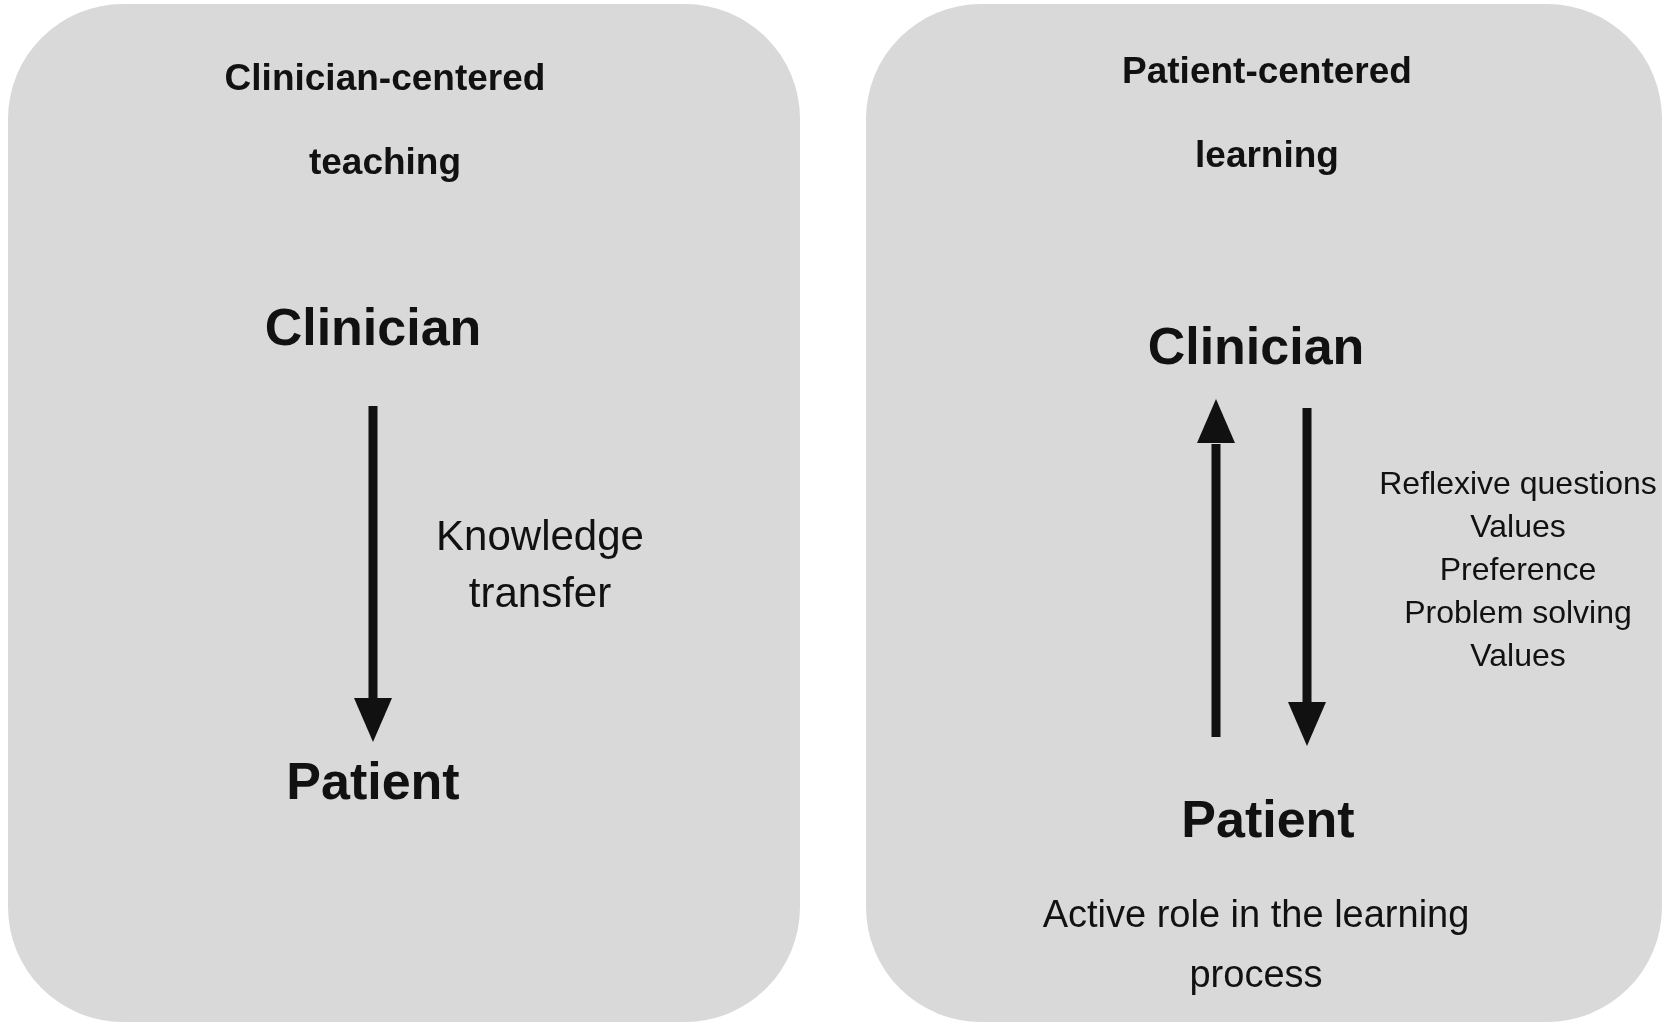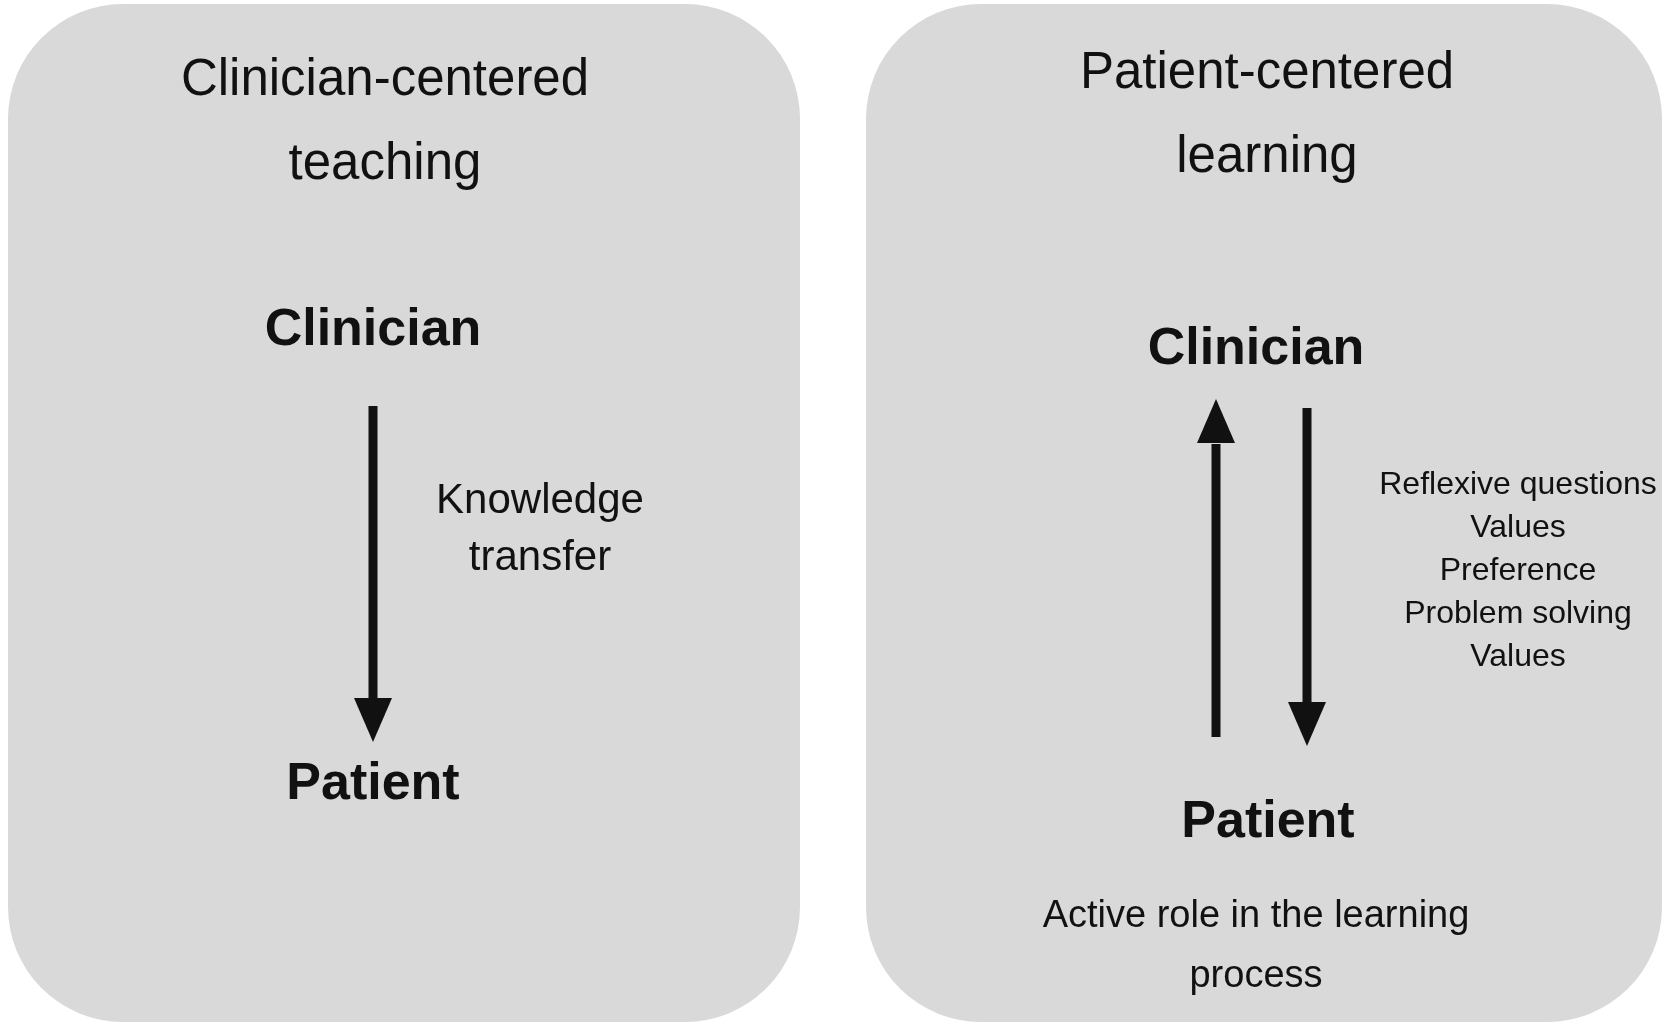--- a/index.html
+++ b/index.html
@@ -29,22 +29,22 @@
   .panel-right { left: 866px; width: 796px; }
 
   .txt {
     position: absolute;
     transform: translateX(-50%);
     text-align: center;
     white-space: nowrap;
     color: var(--text);
   }
   .title {
-    font-size: 51px;
-    font-weight: normal;
+    font-size: 37px;
+    font-weight: bold;
     line-height: 84px;
   }
   .actor {
     font-size: 52px;
     font-weight: bold;
     line-height: 60px;
   }
   .arrow-label {
     font-size: 42px;
     line-height: 57px;
@@ -93,21 +93,21 @@
     </g>
   </svg>
 
   <div class="txt title" style="left:385px; top:36px;">
     <div>Clinician-centered</div>
     <div>teaching</div>
   </div>
 
   <div class="txt actor" style="left:373px; top:297px;">Clinician</div>
 
-  <div class="txt arrow-label" style="left:540px; top:470px;">
+  <div class="txt arrow-label" style="left:540px; top:507px;">
     <div>Knowledge</div>
     <div>transfer</div>
   </div>
 
   <div class="txt actor" style="left:373px; top:751px;">Patient</div>
 
 
   <div class="txt title" style="left:1267px; top:29px;">
     <div>Patient-centered</div>
     <div>learning</div>

